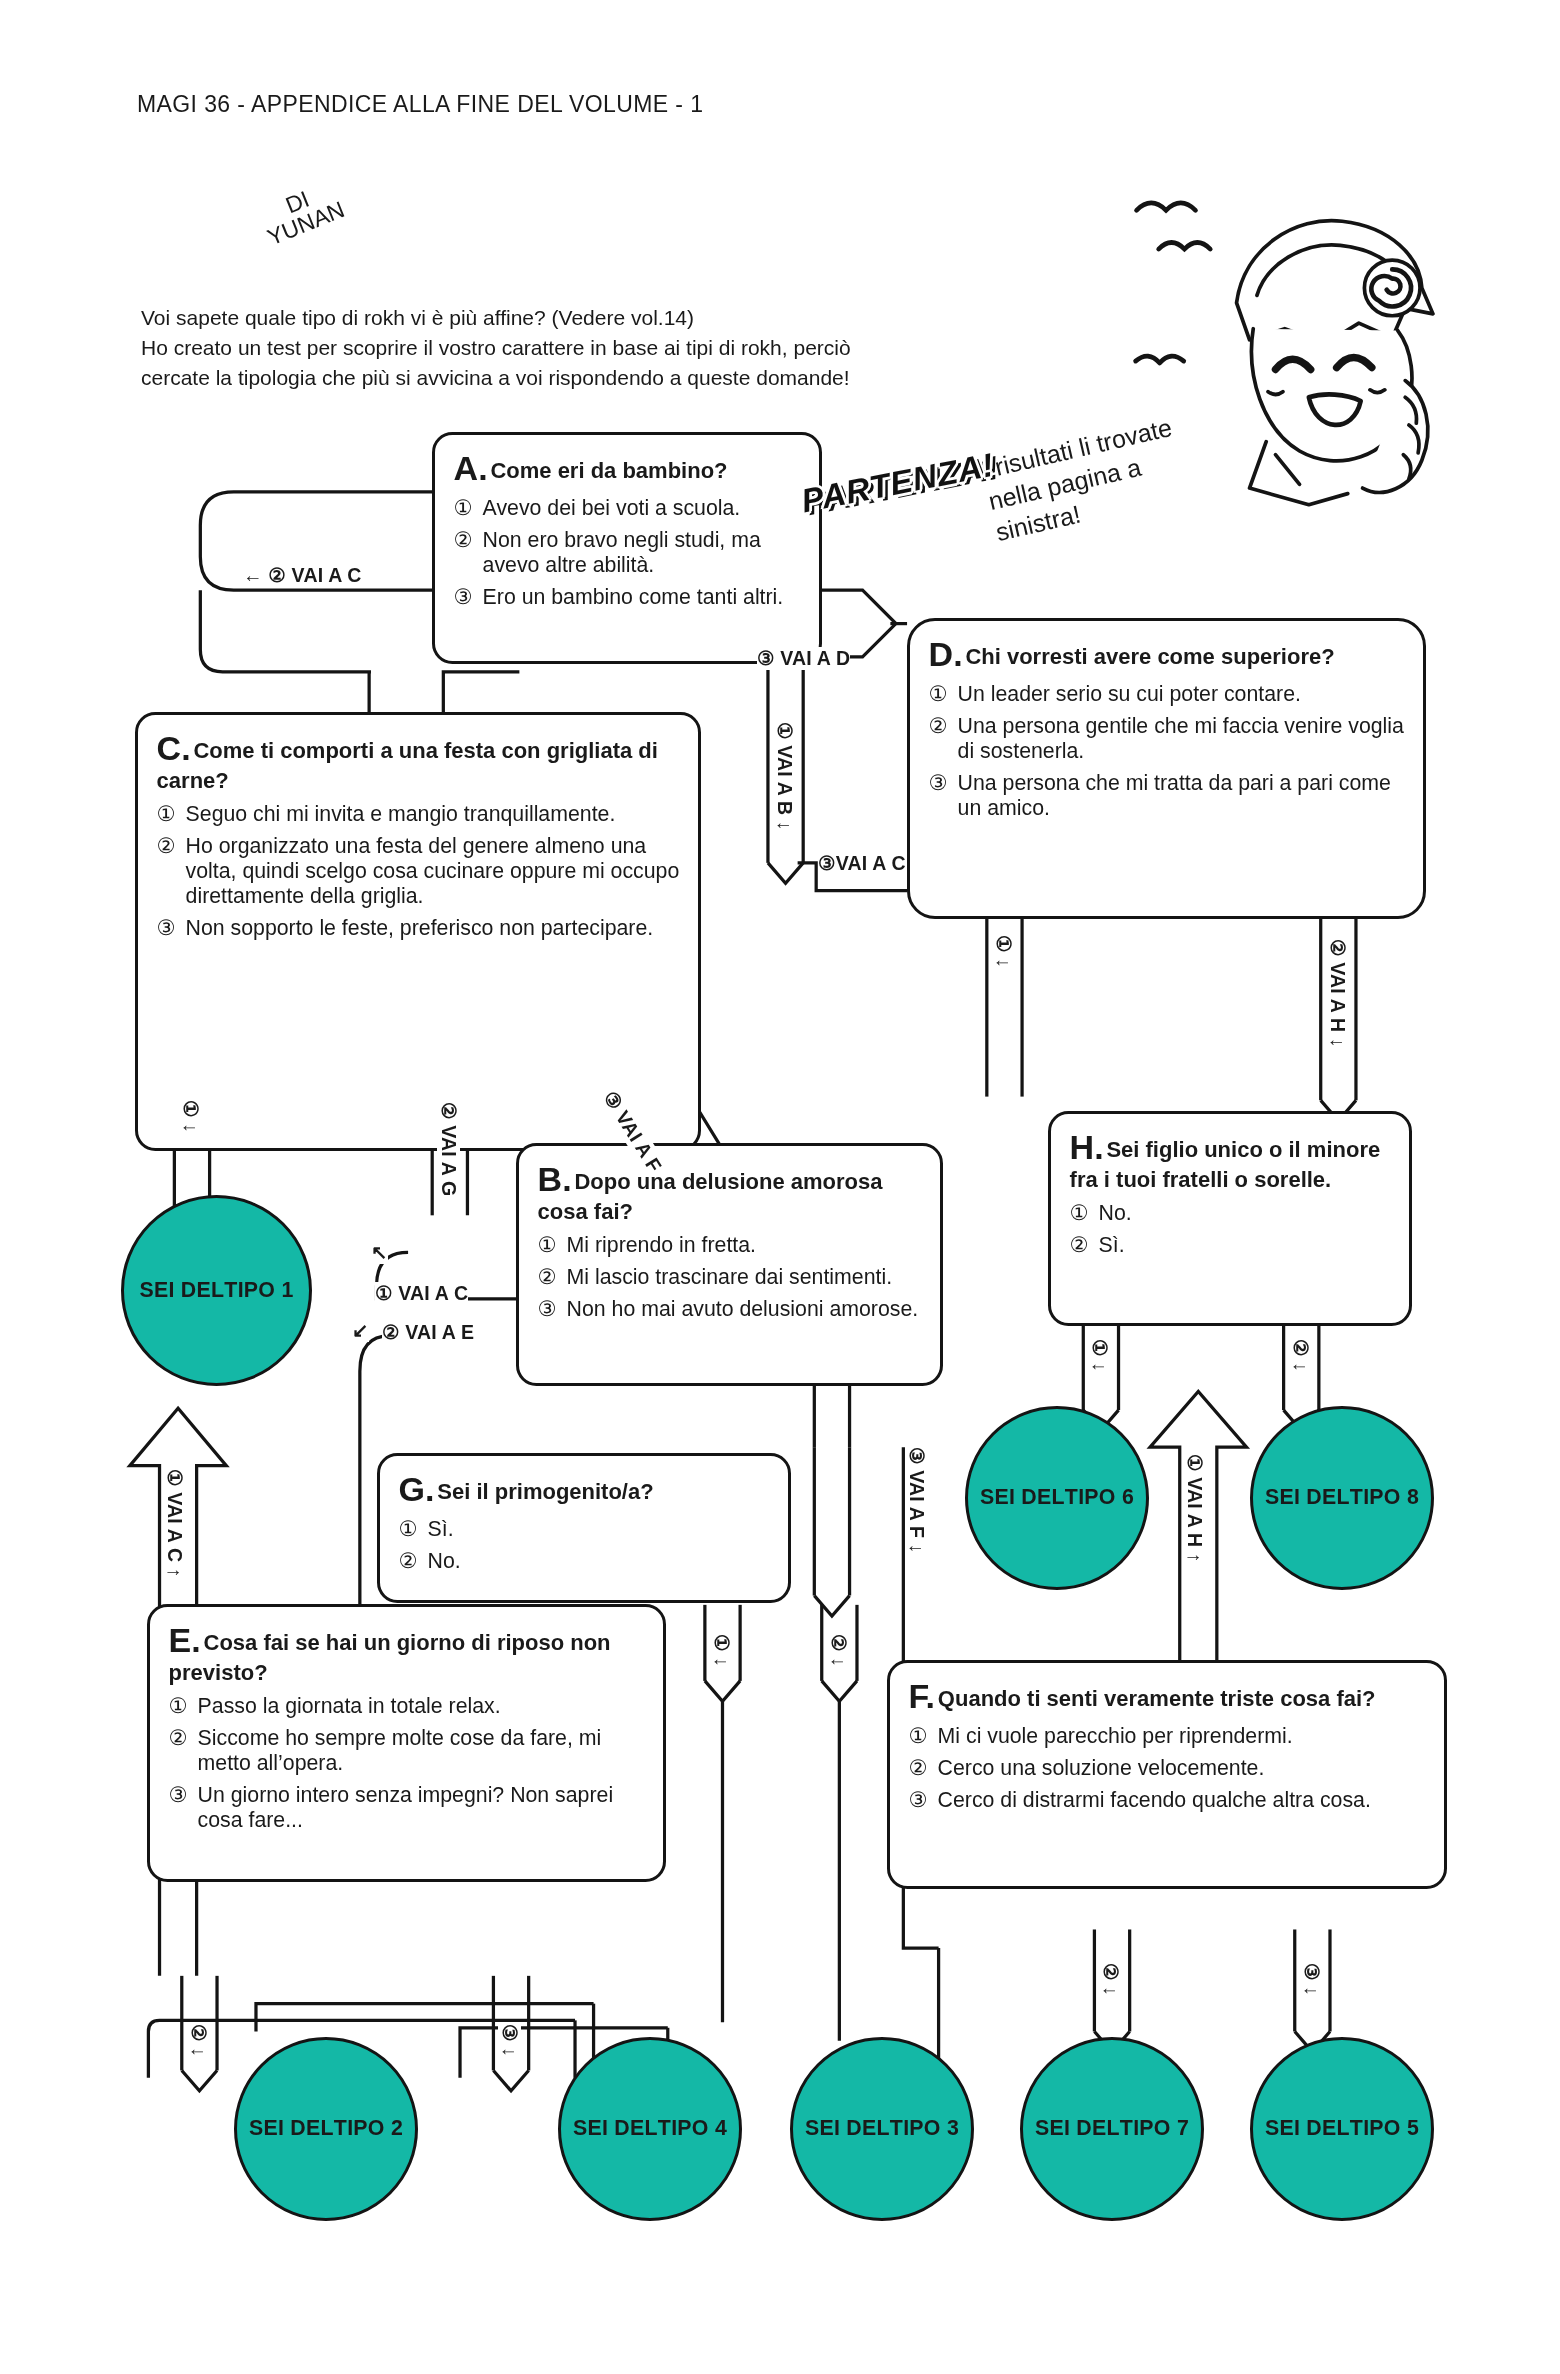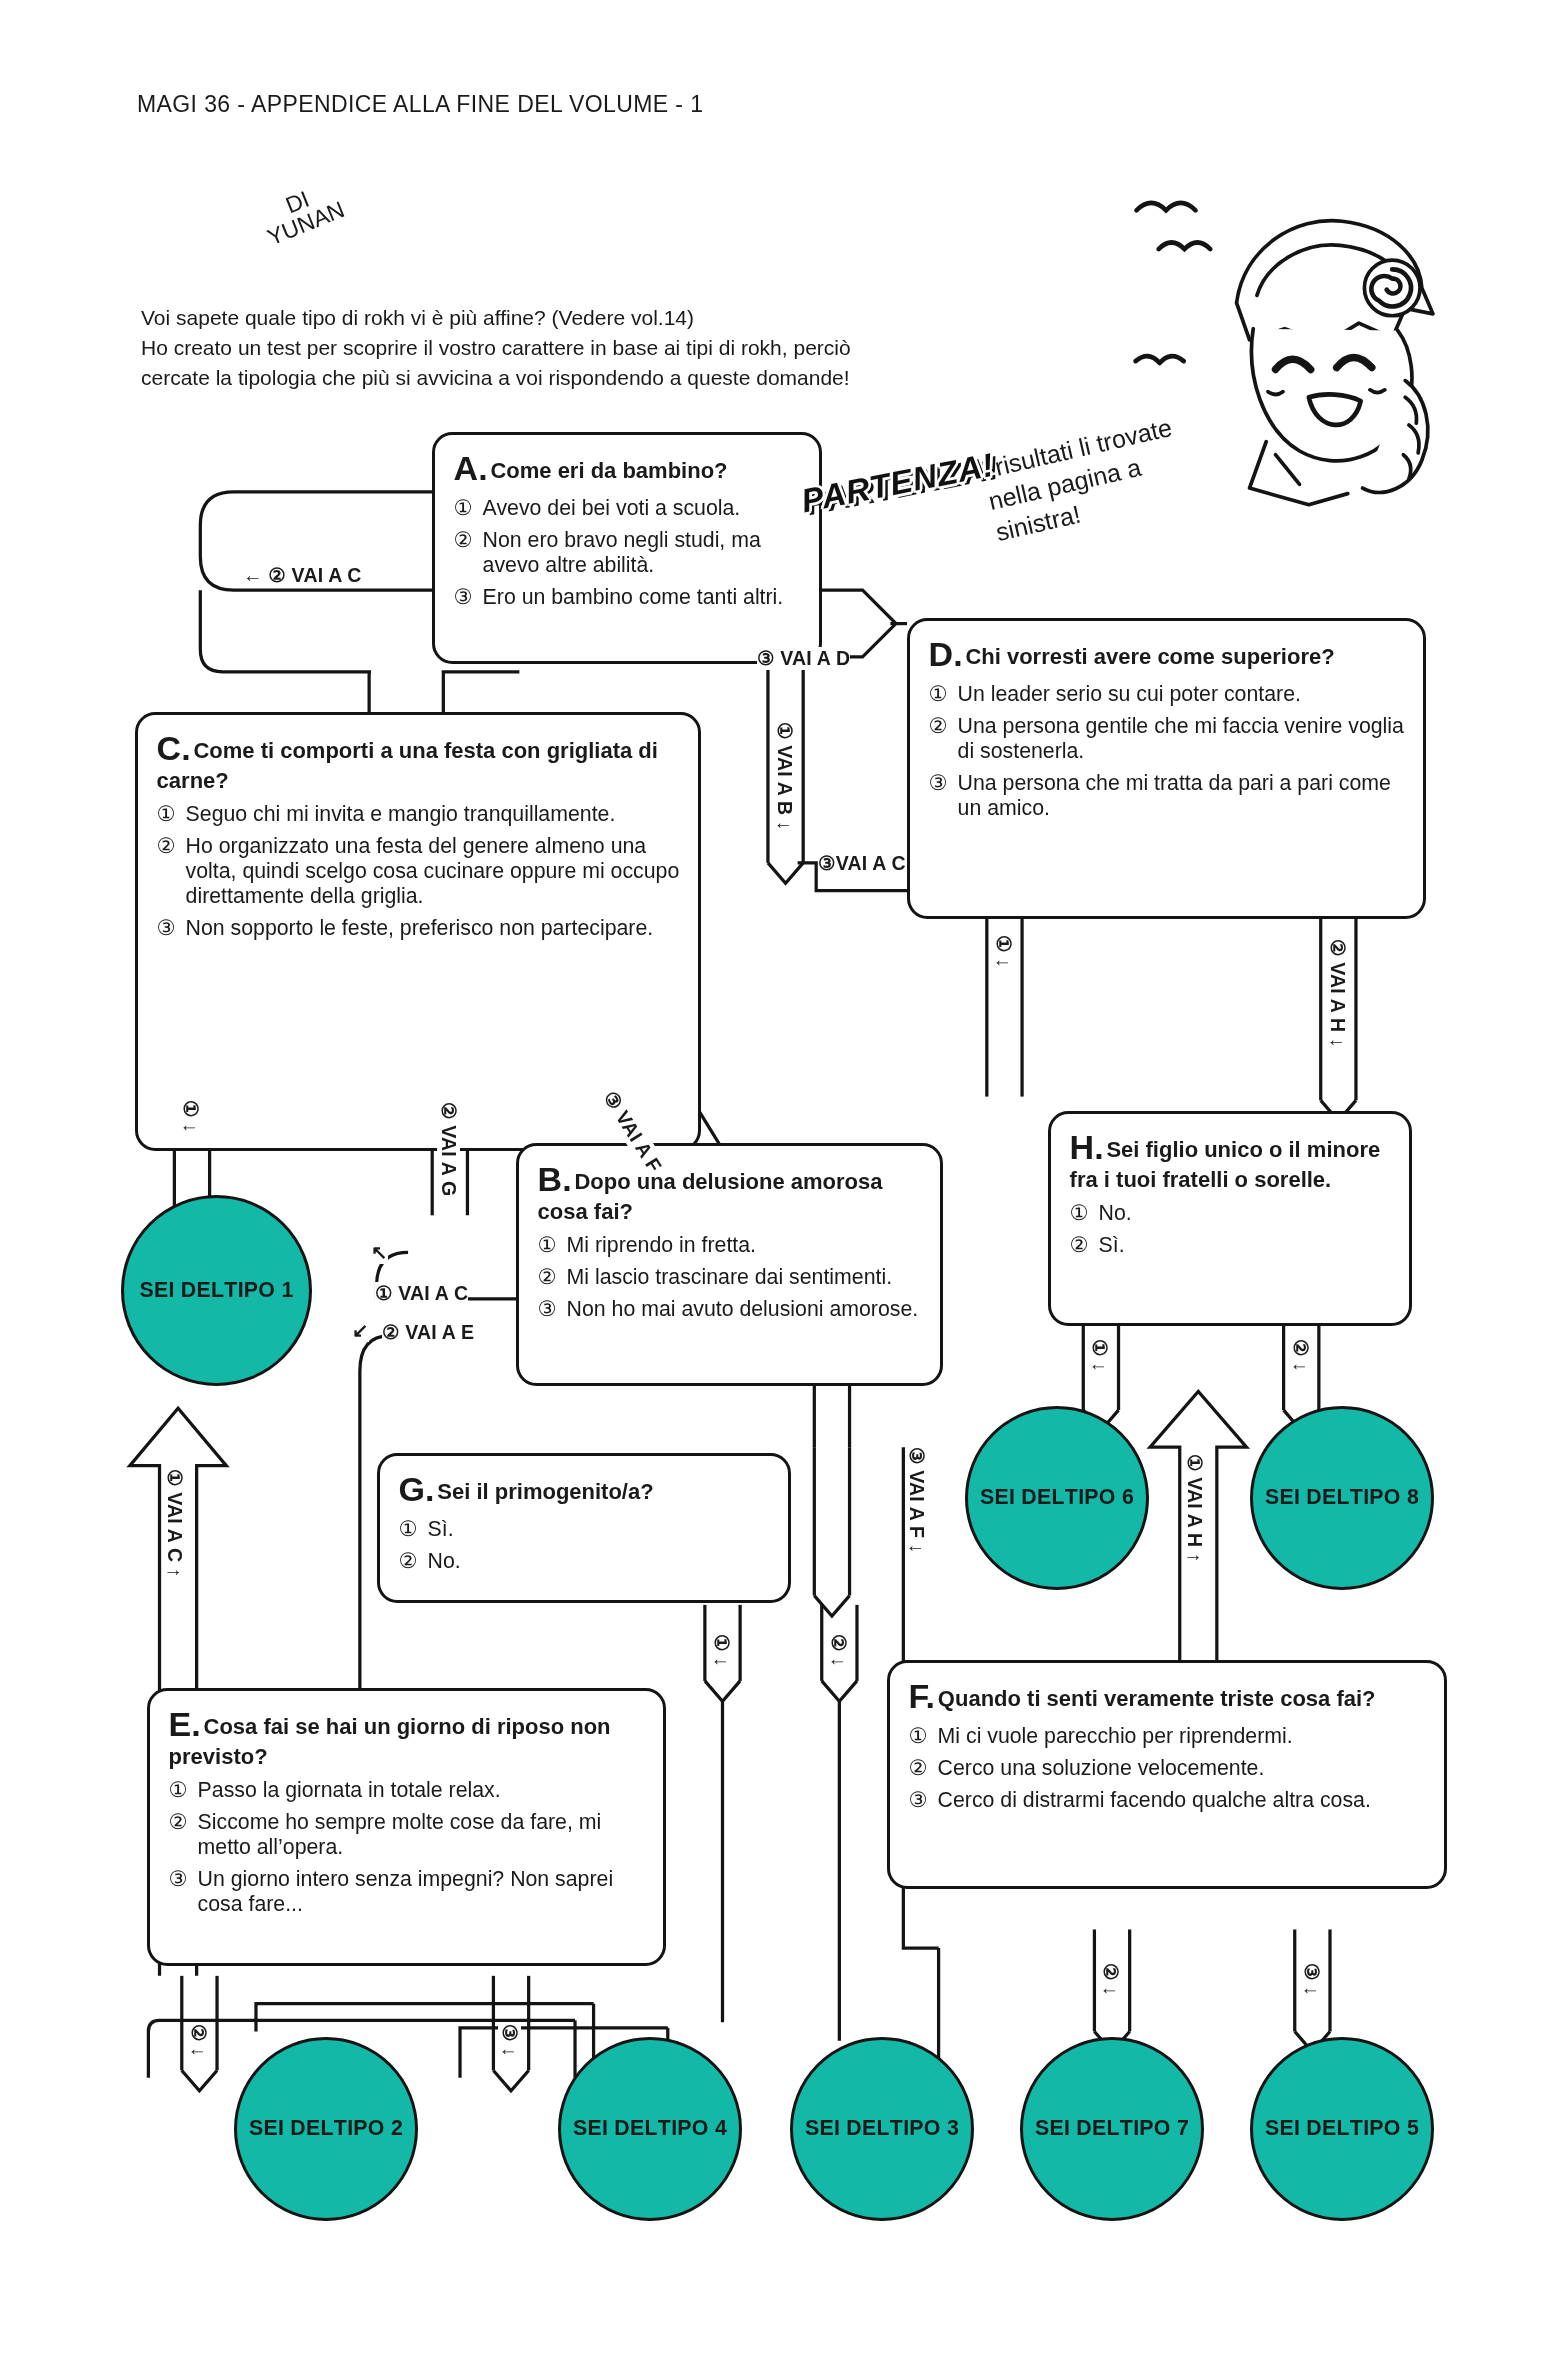--- a/index.html
+++ b/index.html
@@ -324,21 +324,21 @@
     <div class="opt">
       <span class="num">②</span>
       <span class="txt">Ho organizzato una festa del genere almeno una volta, quindi scelgo cosa cucinare oppure mi occupo direttamente della griglia.</span>
     </div>
     <div class="opt">
       <span class="num">③</span>
       <span class="txt">Non sopporto le feste, preferisco non partecipare.</span>
     </div>
   </div>
 
-  <div class="qbox" style="left:907px;top:618px;width:519px;height:301px;">
+  <div class="qbox" style="left:907px;top:618px;width:519px;height:301px;border-radius:28px;">
     <div class="qhead">
       <span class="letter">D.</span><span>Chi vorresti avere come superiore?</span>
     </div>
     <div class="opt">
       <span class="num">①</span>
       <span class="txt">Un leader serio su cui poter contare.</span>
     </div>
     <div class="opt">
       <span class="num">②</span>
       <span class="txt">Una persona gentile che mi faccia venire voglia di sostenerla.</span>
@@ -388,21 +388,21 @@
     <div class="opt">
       <span class="num">①</span>
       <span class="txt">Sì.</span>
     </div>
     <div class="opt">
       <span class="num">②</span>
       <span class="txt">No.</span>
     </div>
   </div>
 
-  <div class="qbox" style="left:147px;top:1688px;width:519px;height:278px;">
+  <div class="qbox" style="left:147px;top:1604px;width:519px;height:278px;">
     <div class="qhead">
       <span class="letter">E.</span><span>Cosa fai se hai un giorno di riposo non previsto?</span>
     </div>
     <div class="opt">
       <span class="num">①</span>
       <span class="txt">Passo la giornata in totale relax.</span>
     </div>
     <div class="opt">
       <span class="num">②</span>
       <span class="txt">Siccome ho sempre molte cose da fare, mi metto all’opera.</span>

